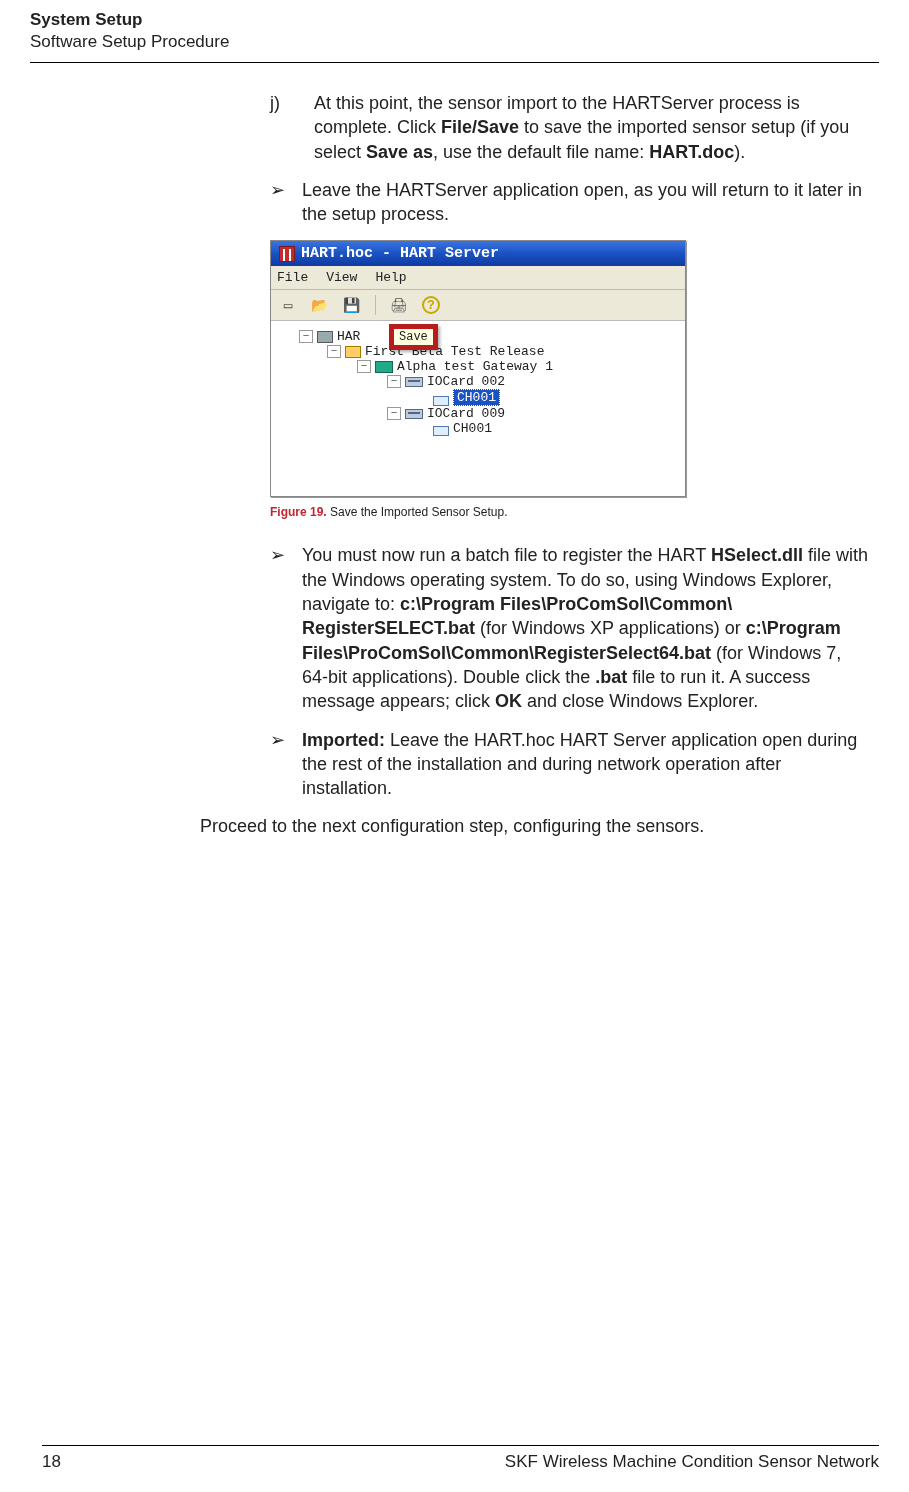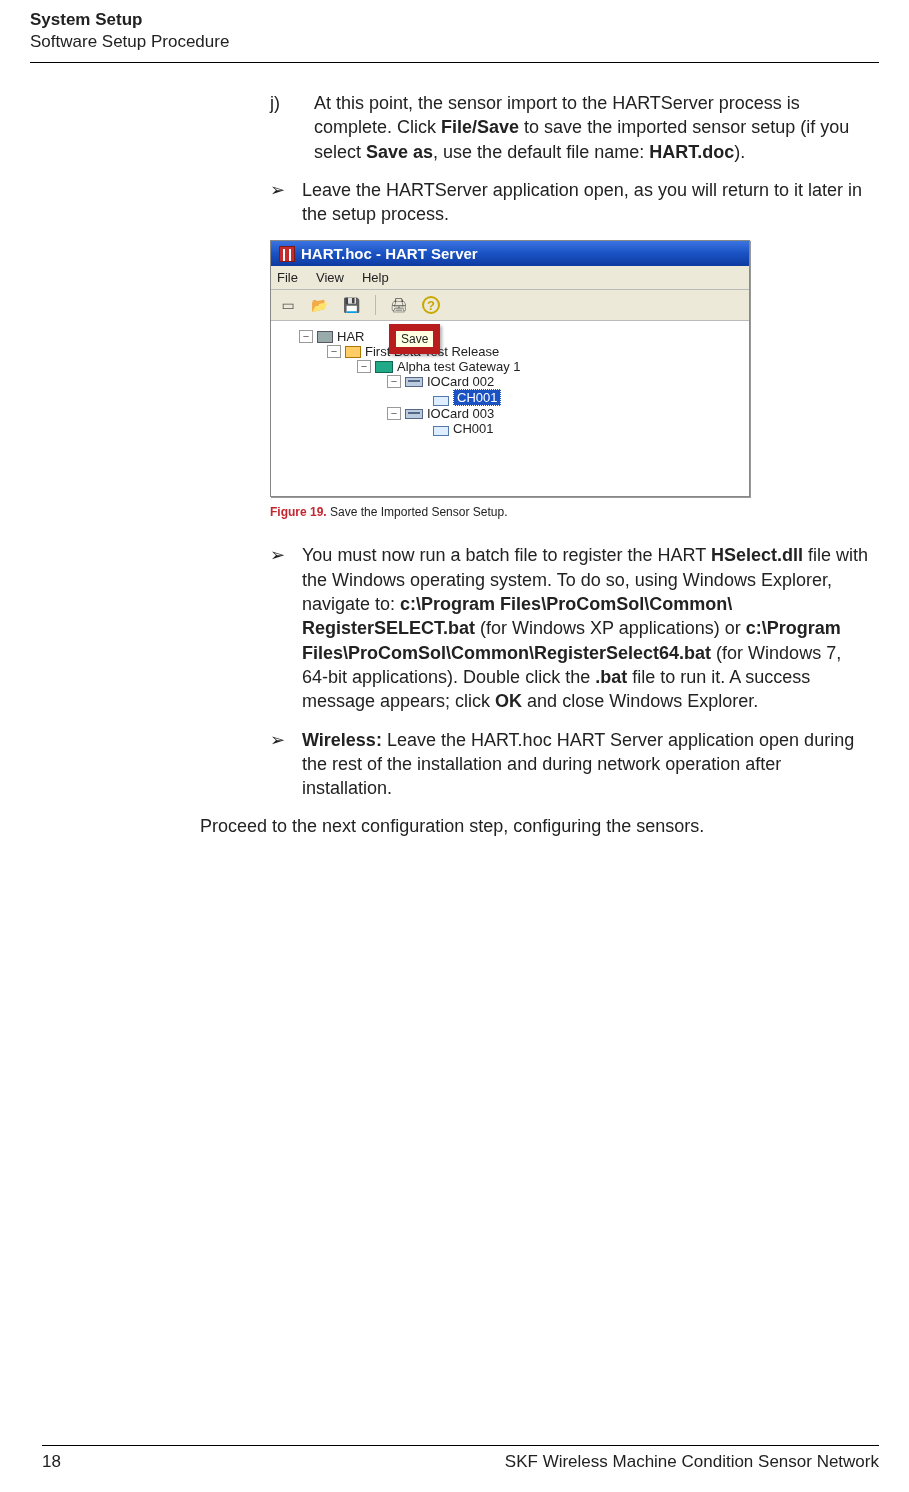--- a/index.html
+++ b/index.html
@@ -11,41 +11,41 @@
   .body-col { margin-left: 240px; margin-right: 10px; }
   .step { display: flex; margin-bottom: 14px; font-size: 18px; line-height: 1.35; }
   .step .marker { flex: 0 0 44px; }
   .step .text { flex: 1; }
   .bullet { display: flex; margin-bottom: 14px; font-size: 18px; line-height: 1.35; }
   .bullet .marker { flex: 0 0 32px; font-family: Arial, sans-serif; }
   .bullet .text { flex: 1; }
   b { font-weight: 700; }
 
   
-  .win { width: 480px; border: 1px solid #888; margin: 6px 0 8px 0; background: #eee; box-shadow: 1px 1px 0 #999; font-family: Liberation Sans, sans-serif; }
+  .win { width: 416px; border: 1px solid #888; margin: 6px 0 8px 0; background: #eee; box-shadow: 1px 1px 0 #999; font-family: Liberation Mono, monospace; }
   .titlebar { background: linear-gradient(to bottom, #3a74e0 0%, #1a52c4 50%, #0f3aa0 100%); color: #fff; font-size: 15px; font-weight: 700; padding: 4px 8px; display: flex; align-items: center; gap: 6px; }
   .titlebar .appicon { width: 16px; height: 16px; background: #c52b2b; border: 1px solid #7a1a1a; position: relative; }
   .titlebar .appicon::before, .titlebar .appicon::after { content:""; position:absolute; background:#fff; }
   .titlebar .appicon::before { left:3px; top:2px; width:2px; height:12px; }
   .titlebar .appicon::after { left:9px; top:2px; width:2px; height:12px; }
   .menubar { background: #ece9d8; font-size: 13px; padding: 4px 6px; display: flex; gap: 18px; color: #222; border-bottom: 1px solid #bbb; }
   .toolbar { background: #ece9d8; padding: 4px 6px; display: flex; gap: 10px; align-items: center; border-bottom: 1px solid #bbb; }
   .tbtn { width: 22px; height: 22px; display: flex; align-items: center; justify-content: center; font-size: 14px; }
   .sep { width: 1px; height: 20px; background: #bbb; margin: 0 2px; }
   .treearea { background: #fff; padding: 8px 4px 60px 4px; font-size: 13px; color: #222; position: relative; }
   .tnode { display: flex; align-items: center; gap: 4px; white-space: nowrap; }
   .tnode .exp { width: 14px; text-align: center; color: #555; font-size: 11px; border:1px solid #999; line-height:11px; height:13px; background:#fff; }
   .ic-mon { width:16px; height:12px; background:#9aa; border:1px solid #556; }
   .ic-fold { width:16px; height:12px; background:#fc6; border:1px solid #a70; }
   .ic-gw { width:18px; height:12px; background:#2a8; border:1px solid #165; }
   .ic-card { width:18px; height:10px; background:#bcd; border:1px solid #568; position:relative; }
   .ic-card::after{content:"";position:absolute;left:2px;top:2px;right:2px;bottom:2px;border-top:2px solid #568;}
   .ic-ch { width:16px; height:10px; background:#def; border:1px solid #57a; }
   .sel { background:#1a52c4; color:#fff; padding:0 3px; border:1px dotted #fff; }
-  .tooltip { position:absolute; left:118px; top:3px; background:#ffffe1; border:7px solid #b91c1c; font-size:12px; padding:1px 5px; box-shadow:2px 2px 3px rgba(0,0,0,.3); }
+  .tooltip { position:absolute; left:118px; top:3px; background:#ffffe1; border:5px solid #b91c1c; font-size:12px; padding:1px 5px; box-shadow:2px 2px 3px rgba(0,0,0,.3); }
   .indent1 { padding-left: 24px; }
   .indent2 { padding-left: 52px; }
   .indent3 { padding-left: 82px; }
   .indent4 { padding-left: 112px; }
   .indent5 { padding-left: 140px; align-items: flex-end; }
 
   .fig-caption { font-size: 12px; text-align: left; margin: 4px 0 24px 0; }
   .fig-caption .fignum { color: #c4262e; font-weight: 700; }
 
   .proceed-line { margin-left: 170px; margin-right: 10px; font-size: 18px; line-height:1.35; margin-top: 10px; }
@@ -129,21 +129,21 @@
           <span>IOCard 002</span>
         </div>
         <div class="tnode indent5">
           <span style="width:14px"></span>
           <span class="ic-ch"></span>
           <span class="sel">CH001</span>
         </div>
         <div class="tnode indent4">
           <span class="exp">−</span>
           <span class="ic-card"></span>
-          <span>IOCard 003</span>
+          <span>IOCard 009</span>
         </div>
         <div class="tnode indent5">
           <span style="width:14px"></span>
           <span class="ic-ch"></span>
           <span>CH001</span>
         </div>
       </div>
     </div>
 
     <div class="fig-caption">
@@ -153,21 +153,21 @@
     <div class="bullet">
       <div class="marker">➢</div>
       <div class="text">
         <span>You must now run a batch file to register the HART </span><b>HSelect.dll</b><span> file with the Windows operating system.  To do so, using Windows Explorer, navigate to: </span><b>c:\Program Files\ProComSol\Common\ RegisterSELECT.bat</b><span> (for Windows XP applications) or </span><b>c:\Program Files\ProComSol\Common\RegisterSelect64.bat</b><span> (for Windows 7, 64-bit applications).  Double click the </span><b>.bat</b><span> file to run it.  A success message appears; click </span><b>OK</b><span> and close Windows Explorer.</span>
       </div>
     </div>
 
     <div class="bullet">
       <div class="marker">➢</div>
       <div class="text">
-        <b>Wireless:</b><span> Leave the HART.hoc HART Server application open during the rest of the installation and during network operation after installation.</span>
+        <b>Imported:</b><span> Leave the HART.hoc HART Server application open during the rest of the installation and during network operation after installation.</span>
       </div>
     </div>
   </div>
 
   <div class="proceed-line">Proceed to the next configuration step, configuring the sensors.</div>
 
   <div class="footer">
     <hr class="footer-hr">
     <div class="footer-row">
       <div>18</div>

